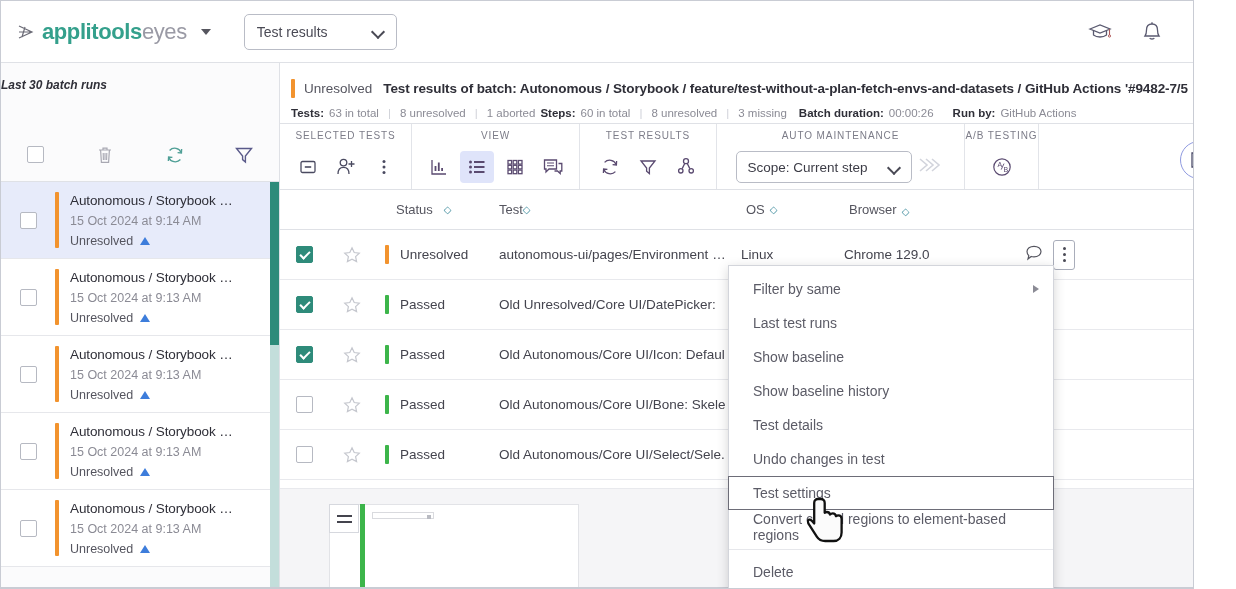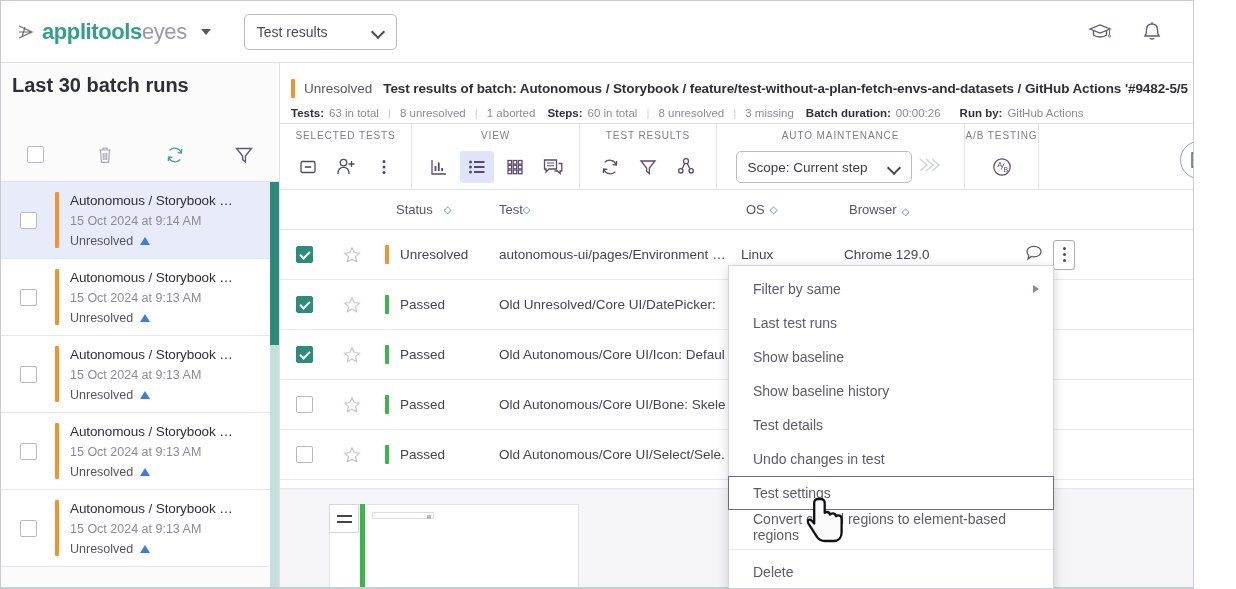--- a/index.html
+++ b/index.html
@@ -56,21 +56,21 @@
   }
   .topbar-right .ticon { width: 26px; height: 26px; cursor: pointer; }
 
   
   .leftpanel {
     position: absolute; left: 0; top: 62px; width: 279px; height: 526px;
     border-right: 1px solid #dfe1e6; background: #fbfbfc;
   }
   .lp-title {
     height: 44px; display: flex; align-items: center;
-    padding-left: 11px; font-size: 20px; font-weight: 700; color: #2f2f38;
+    font-size: 12px; font-weight: 700; color: #2f2f38; font-style: italic;
   }
   .lp-tools {
     height: 54px; margin-top: 21px;
     display: flex; align-items: center;
     border-bottom: 1px solid #dfe1e6;
     background: #fbfbfc;
   }
   .lp-tools > div { flex: 1; display: flex; justify-content: center; align-items: center; }
   .cbox {
     width: 17px; height: 17px; border: 1px solid #b6b9c2; border-radius: 2px; background: #fff;
@@ -403,38 +403,38 @@
       <div class="lp-scroll">
         <div class="thumb"></div>
       </div>
     </div>
   </div>
 
   <div class="batchhead">
     <div class="bh-row1">
       <span class="bh-bar"></span>
       <span class="bh-unres">Unresolved</span>
-      <span class="bh-title">Test results of batch:  Autonomous / Storybook / feature/test-without-a-plan-fetch-envs-and-datasets / GitHub Actions '#9482-5/5</span>
+      <span class="bh-title">Test results of batch:  Autonomous / Storybook / feature/test-without-a-plan-fetch-envs-and-datasets / GitHub Actions '#9482-7/5</span>
       <span class="bh-share">
         <svg width="20" height="20" viewBox="0 0 20 20">
           <circle cx="14.5" cy="4.5" r="2.1" fill="none" stroke="#5a5a70" stroke-width="1.2"></circle>
           <circle cx="5" cy="10" r="2.1" fill="none" stroke="#5a5a70" stroke-width="1.2"></circle>
           <circle cx="14.5" cy="15.5" r="2.1" fill="none" stroke="#5a5a70" stroke-width="1.2"></circle>
           <path d="M6.9 8.9 L12.6 5.6 M6.9 11.1 L12.6 14.4" stroke="#5a5a70" stroke-width="1.2"></path>
         </svg>
       </span>
     </div>
     <div class="bh-row2">
       <span class="mk">Tests:</span>
       <span class="vl">63 in total</span>
       <span class="sep">|</span>
       <span class="vl">8 unresolved</span>
       <span class="sep">|</span>
       <span class="vl">1 aborted</span>
-      <span class="mk" style="margin-left:7px">Steps:</span>
+      <span class="mk" style="">Steps:</span>
       <span class="vl">60 in total</span>
       <span class="sep">|</span>
       <span class="vl">8 unresolved</span>
       <span class="sep">|</span>
       <span class="vl">3 missing</span>
       <span class="mk" style="margin-left:7px">Batch duration:</span>
       <span class="vl">00:00:26</span>
       <span class="mk" style="margin-left:14px">Run by:</span>
       <span class="vl">GitHub Actions</span>
     </div>

